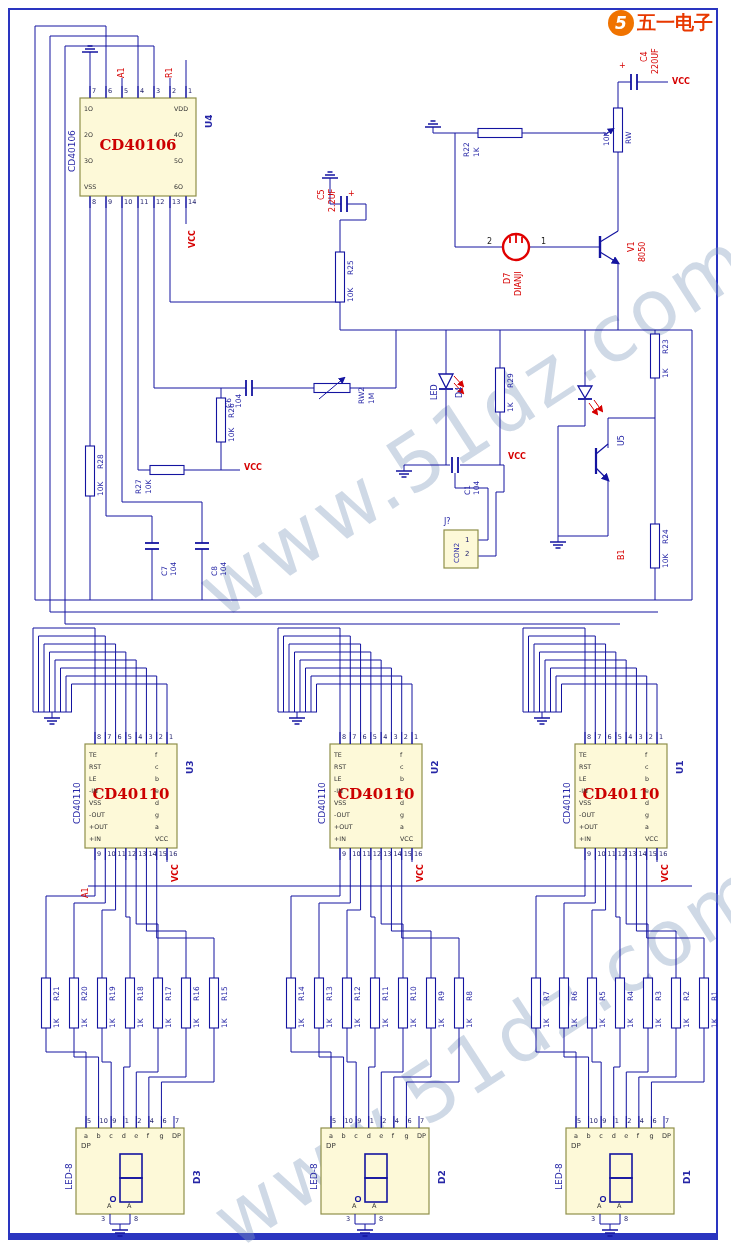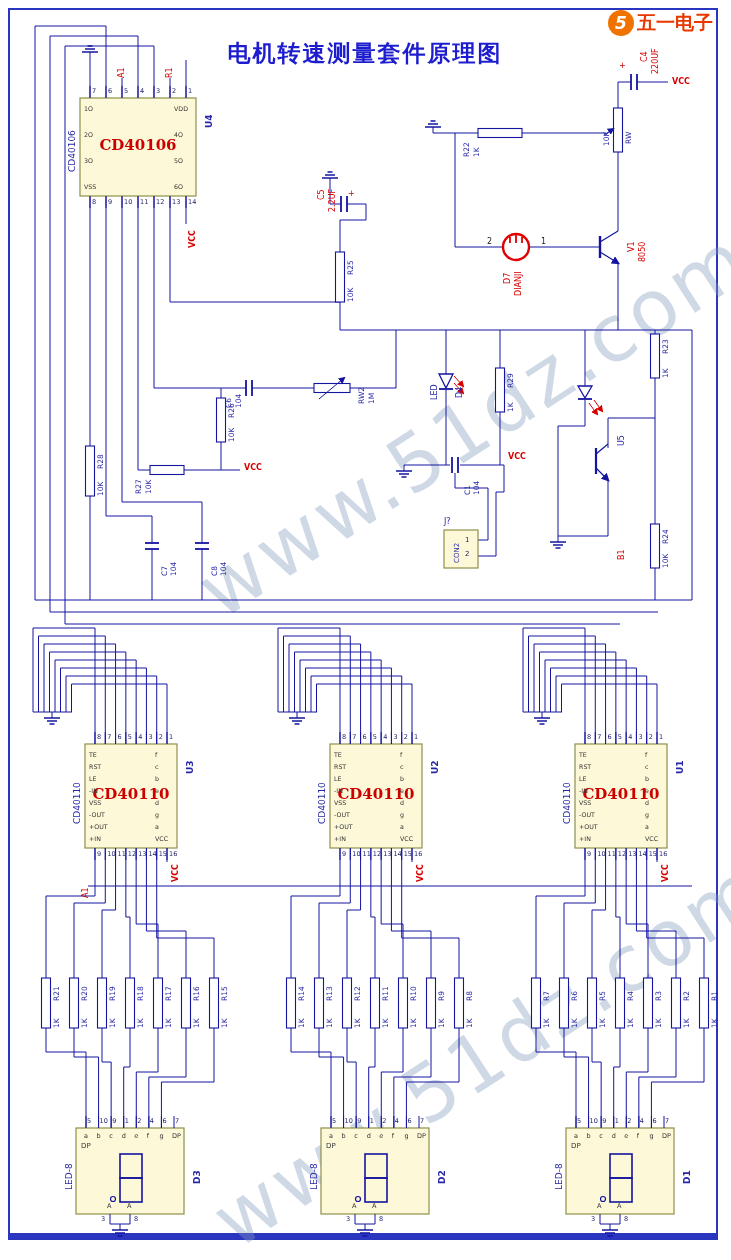--- a/index.html
+++ b/index.html
@@ -840,18 +840,17 @@
       <div class="lbl" style="left: 639px; top: 262px; font-size: 8px; color: rgb(214, 0, 0); transform: rotate(-90deg);">8050</div>
       <div class="lbl" style="left: 641px; top: 62px; font-size: 8px; color: rgb(214, 0, 0); transform: rotate(-90deg);">C4</div>
       <div class="lbl" style="left: 652px; top: 74px; font-size: 8px; color: rgb(214, 0, 0); transform: rotate(-90deg);">220UF</div>
       <div class="lbl" style="left: 619px; top: 62px; font-size: 8px; color: rgb(214, 0, 0);">+</div>
       <div class="lbl" style="left: 318px; top: 200px; font-size: 8px; color: rgb(214, 0, 0); transform: rotate(-90deg);">C5</div>
       <div class="lbl" style="left: 329px; top: 212px; font-size: 8px; color: rgb(214, 0, 0); transform: rotate(-90deg);">2.2UF</div>
       <div class="lbl" style="left: 348px; top: 190px; font-size: 8px; color: rgb(214, 0, 0);">+</div>
       <div class="lbl" style="left: 431px; top: 400px; font-size: 8px; color: rgb(38, 38, 166); transform: rotate(-90deg);">LED</div>
       <div class="lbl" style="left: 456px; top: 398px; font-size: 8px; color: rgb(38, 38, 166); transform: rotate(-90deg);">D4</div>
     </div>
-  <div id="title">电机转速测量套件原理图</div>
   <div id="logo">
     <span class="ball">5</span>
     <span class="brand">五一电子</span>
   </div>
 </div>
 
 </body></html>

